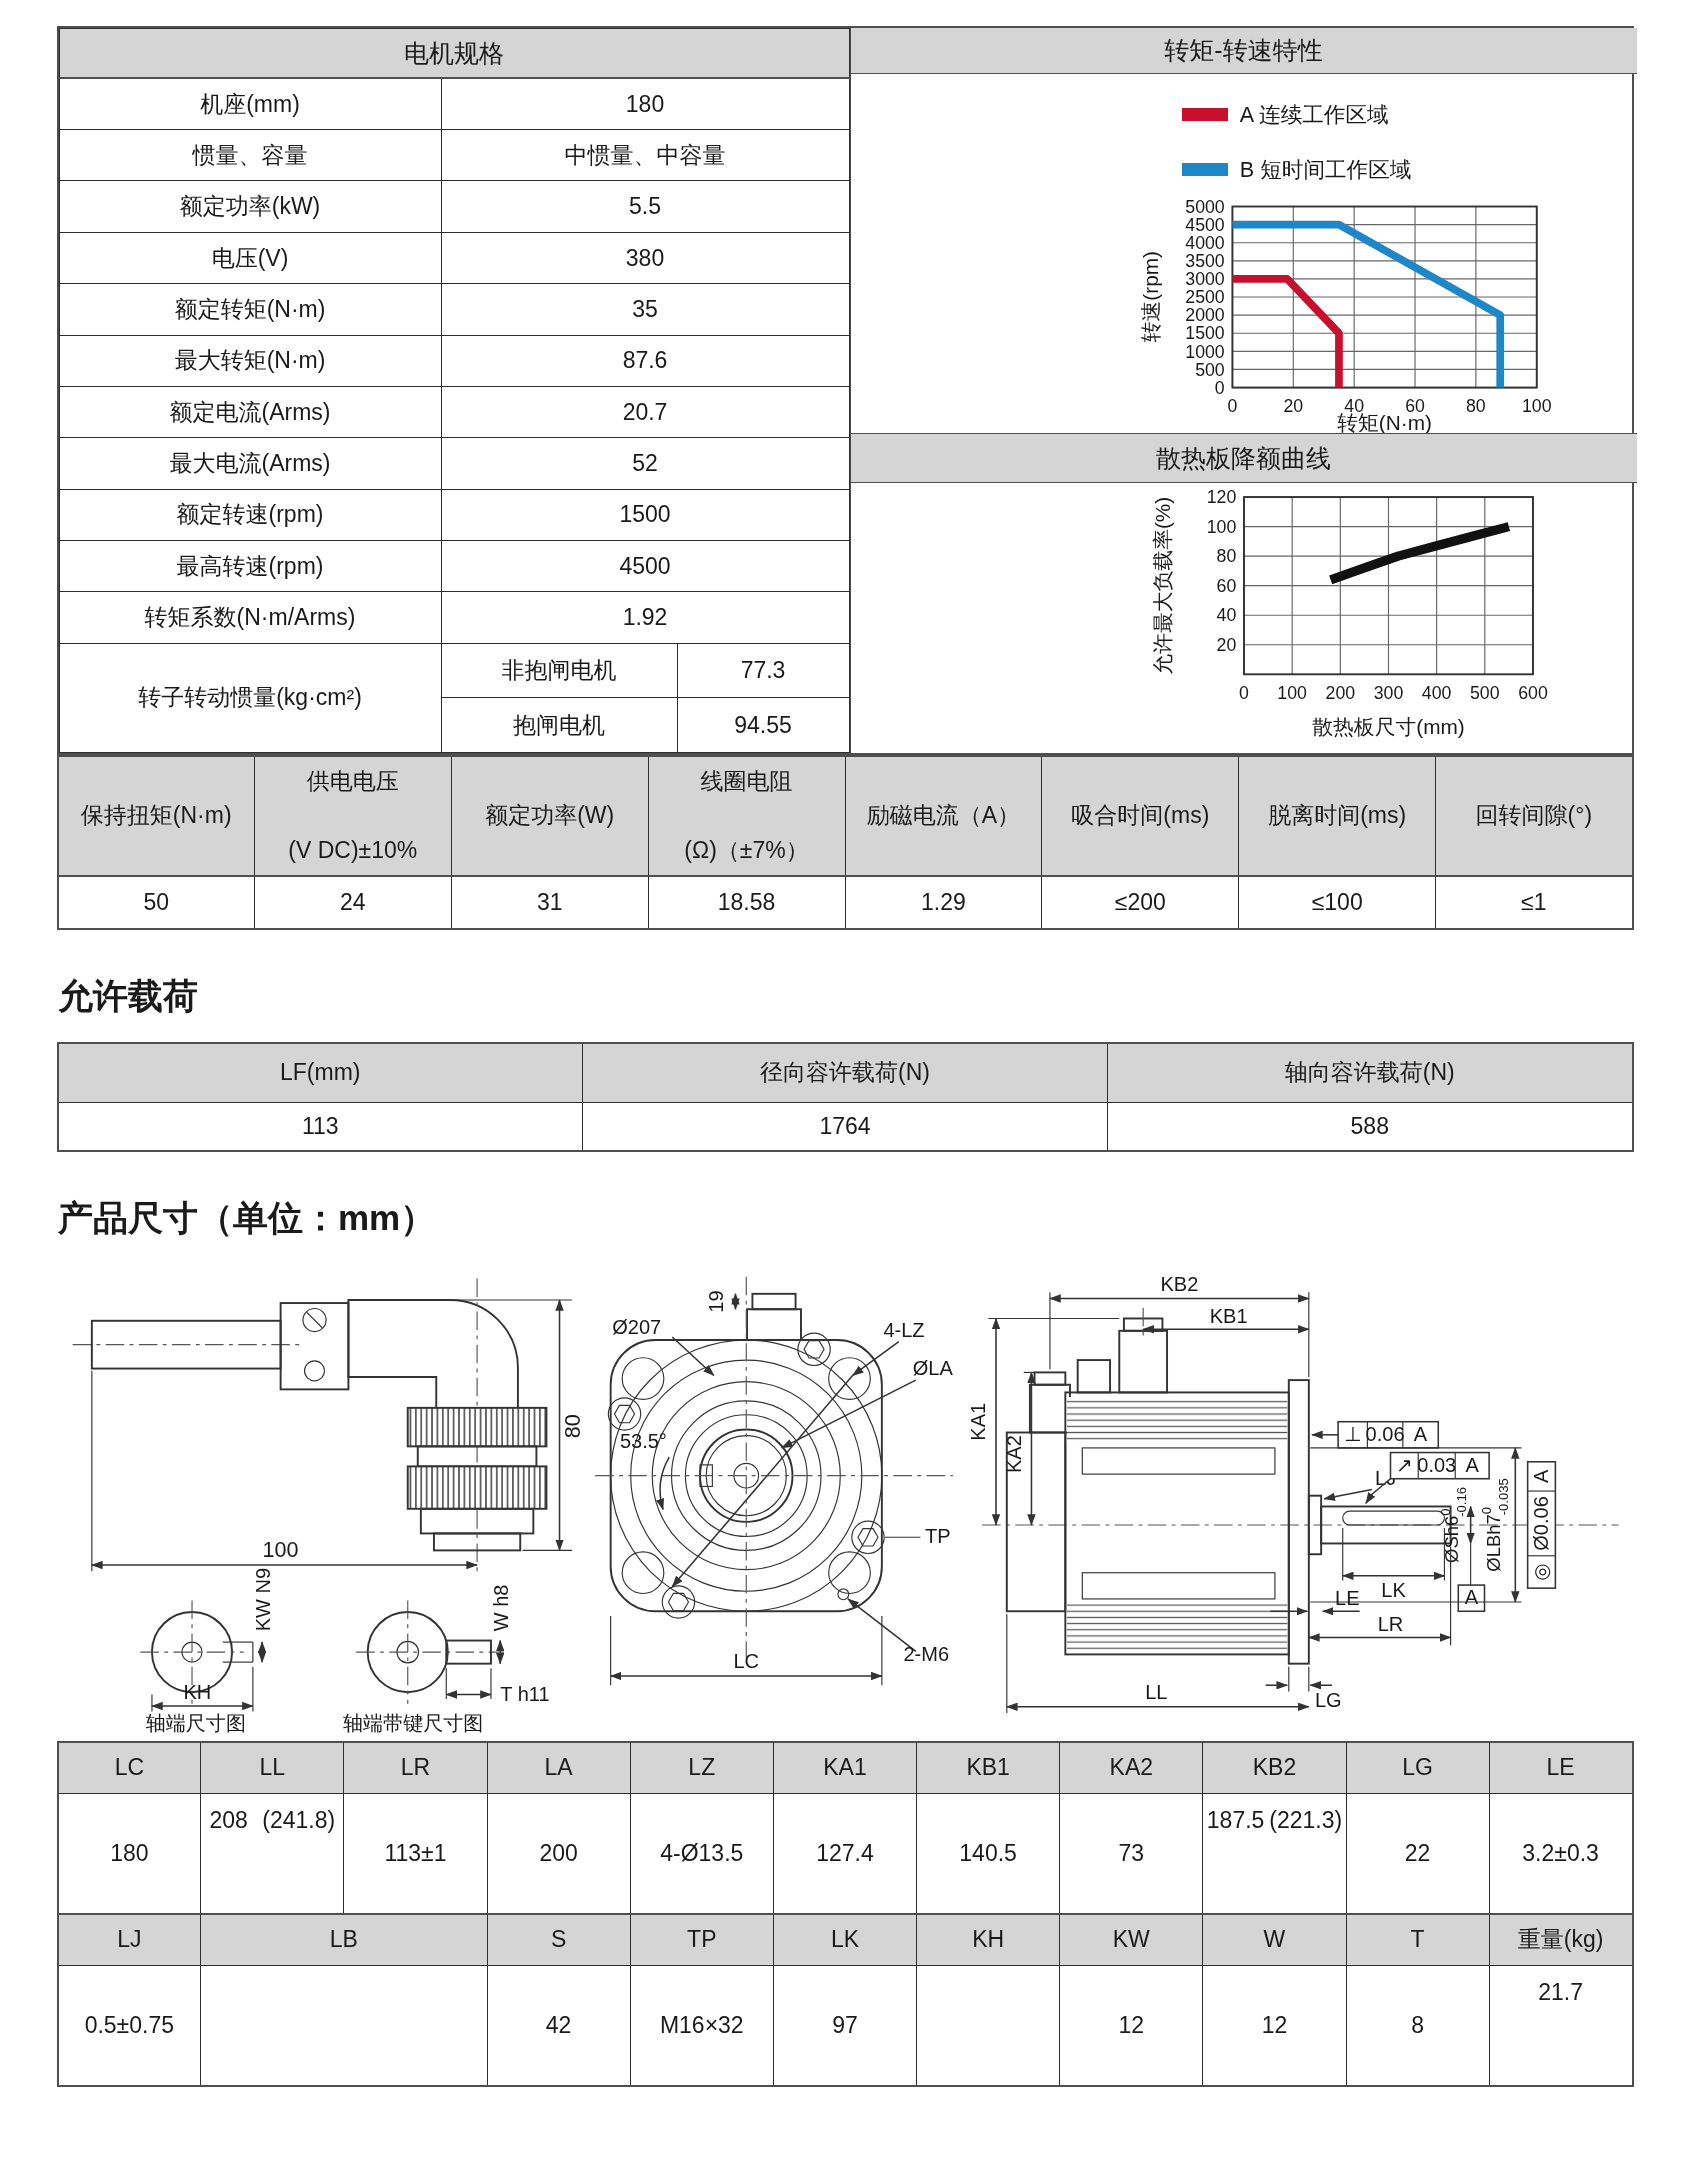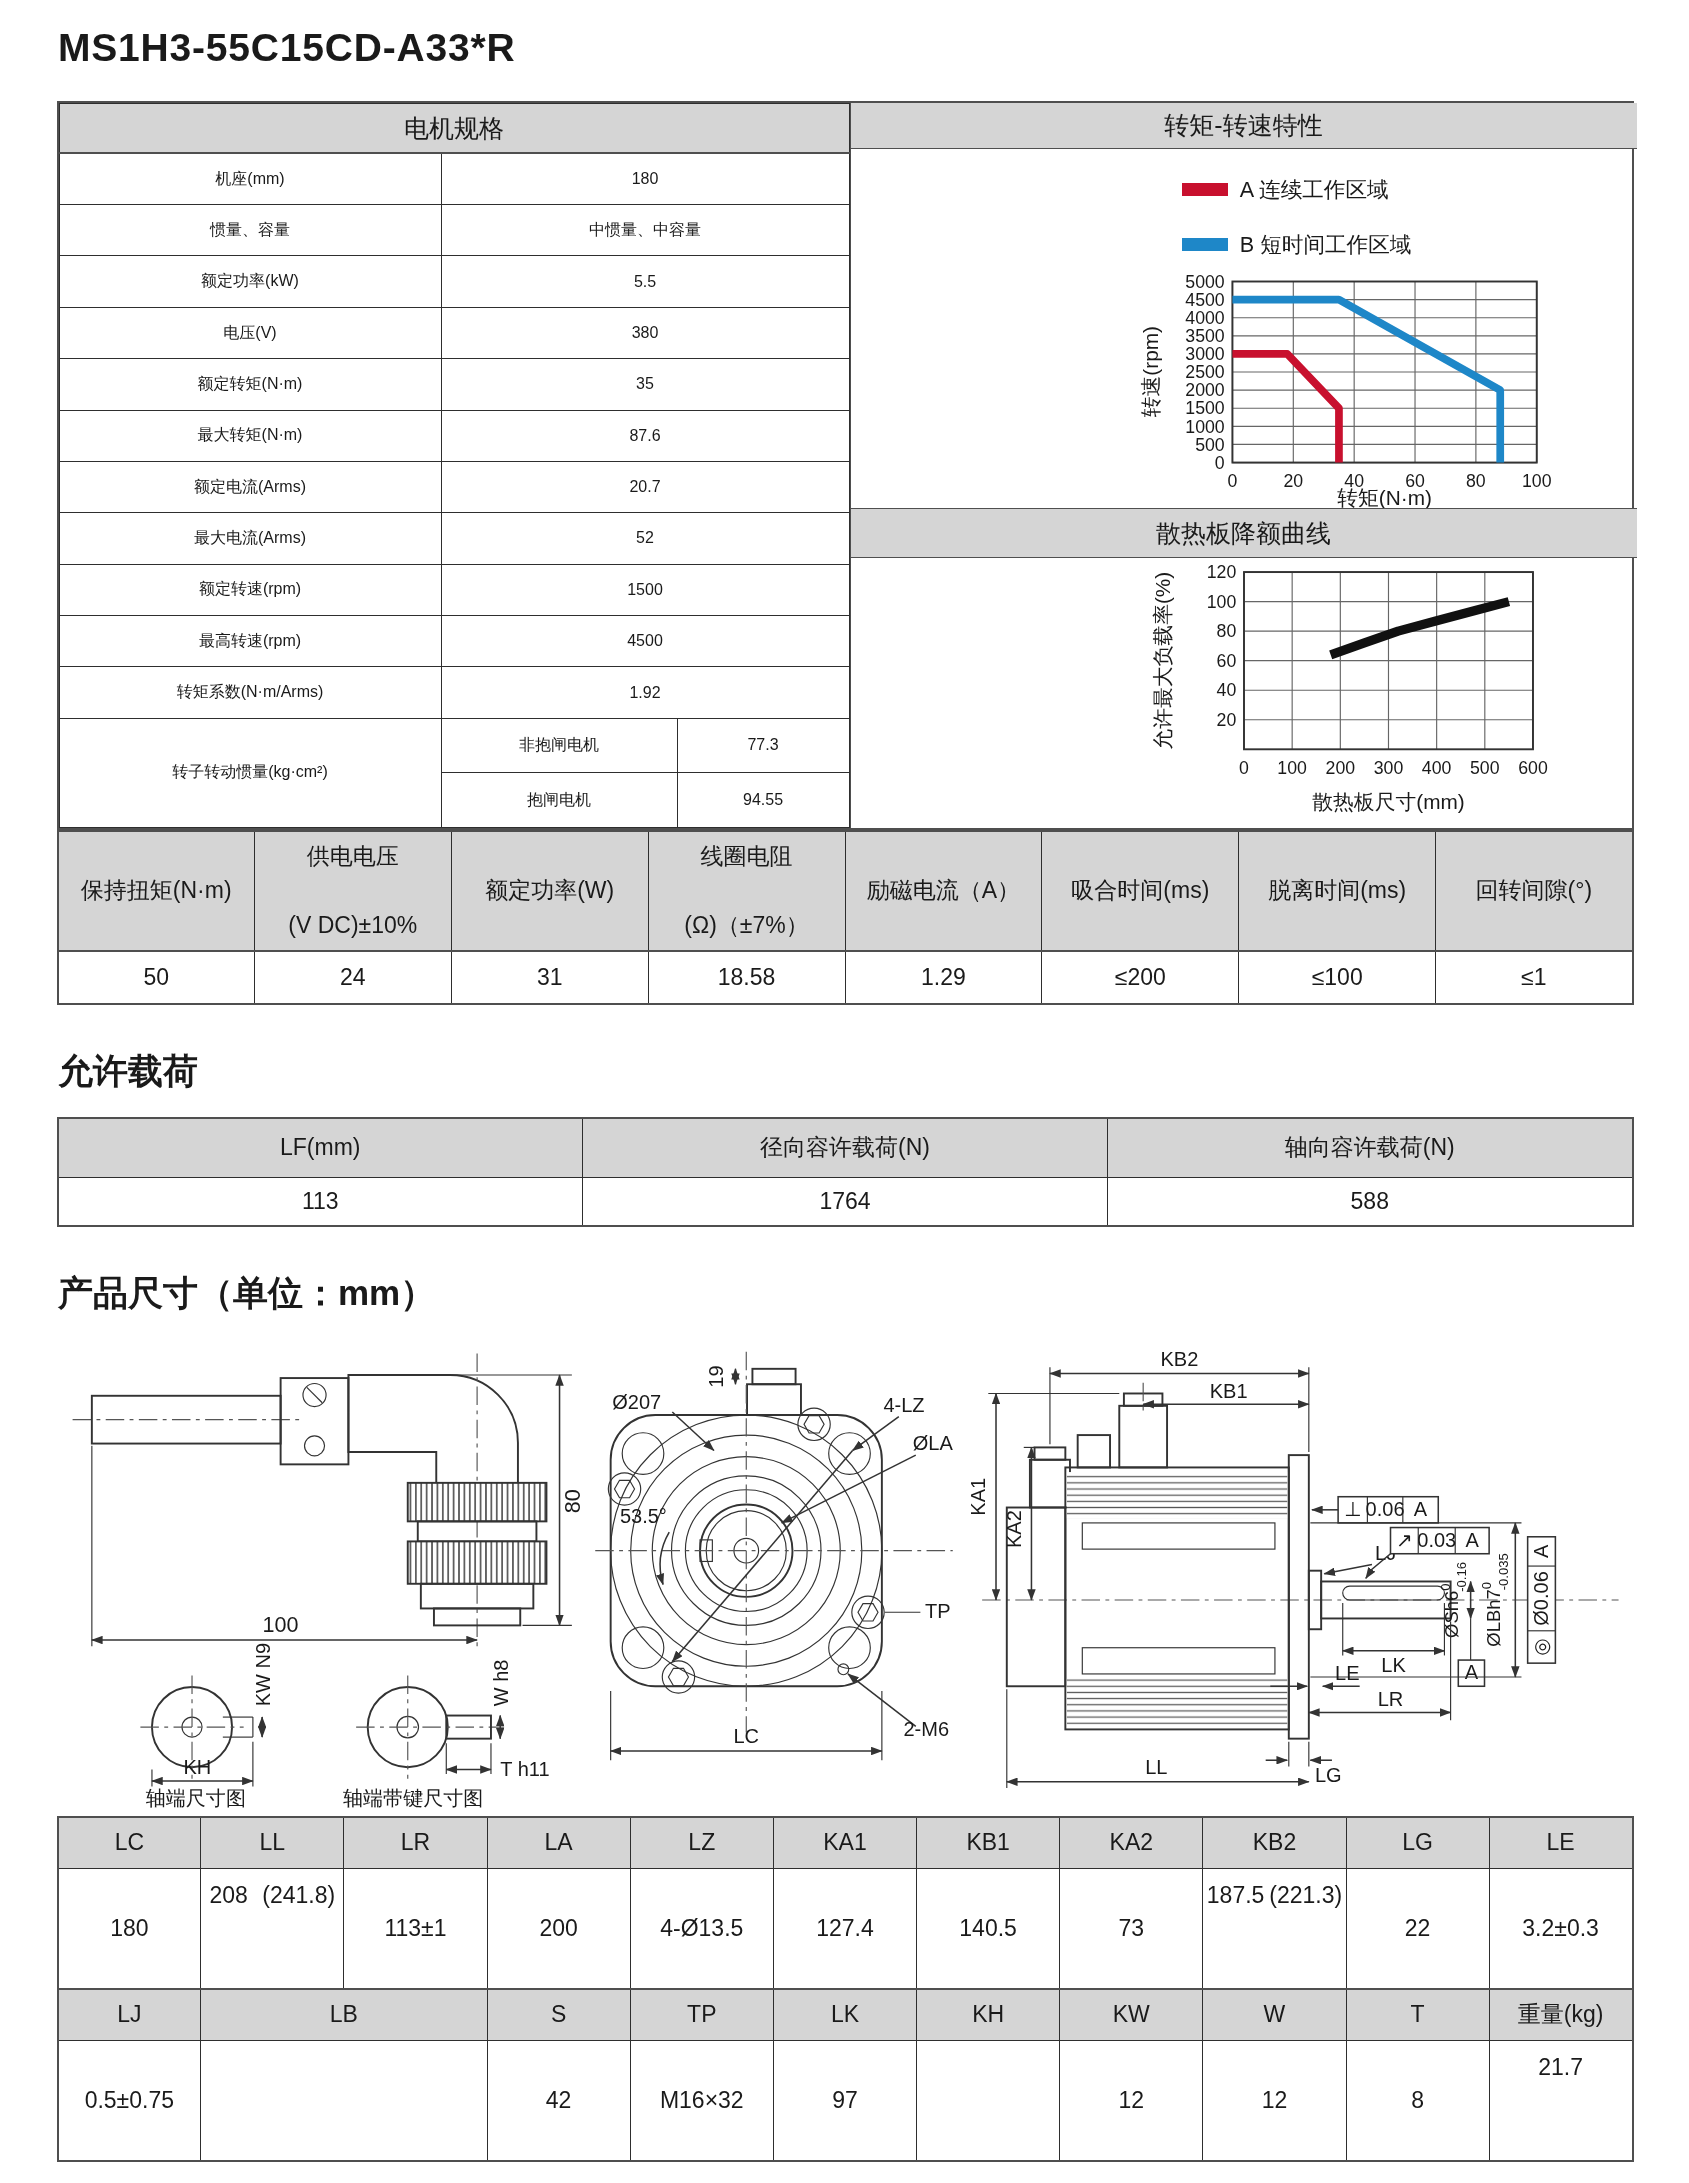--- a/index.html
+++ b/index.html
@@ -4,21 +4,21 @@
 <style>
   html,body{margin:0;padding:0;background:#ffffff;}
   body{width:1690px;font-family:"Liberation Sans","DejaVu Sans",sans-serif;color:#1a1a1a;}
   .content{width:1577px;margin:0 auto;padding-top:26px;}
   .doc-title{font-size:39px;font-weight:bold;margin:0 0 31px 1.5px;letter-spacing:0.8px;}
   .section-title{font-size:35px;font-weight:bold;margin:43px 0 21.6px 1.5px;}
 
   
   .spec-wrap{display:flex;border:2.3px solid #4f4f4f;}
   table.spec{border-collapse:collapse;table-layout:fixed;width:789px;}
-  table.spec td{border:0.8px solid #2e2e2e;font-size:16px;text-align:center;vertical-align:middle;padding:0;}
+  table.spec td{border:0.8px solid #2e2e2e;font-size:23px;text-align:center;vertical-align:middle;padding:0;}
   table.spec td.hdr{background:#d5d5d5;height:45px;border-bottom:2.3px solid #4f4f4f;font-size:25px;}
   .r{height:48px;} .ri{height:51px;}
   .chart-panel{width:786px;border-left:1.5px solid #4f4f4f;display:flex;flex-direction:column;}
   .chart-header{height:45px;background:#d5d5d5;border-bottom:1.5px solid #4f4f4f;display:flex;align-items:center;justify-content:center;font-size:25px;flex:0 0 auto;text-align:right;}
   .chart-header.mid{border-top:1.5px solid #4f4f4f;height:48px;}
   .chart1-area{height:359px;position:relative;flex:0 0 auto;}
   .chart2-area{flex:1;position:relative;}
   .legend{position:absolute;left:331px;top:26px;display:flex;flex-direction:column;gap:26px;}
   .legend-row{display:flex;align-items:center;gap:12.3px;}
   .legend-swatch{width:46px;height:13px;display:inline-block;}
@@ -69,21 +69,20 @@
     </pattern>
     <pattern id="fins" width="12" height="8" patternUnits="userSpaceOnUse">
       <rect width="12" height="8" fill="#fff"></rect>
       <line x1="0" y1="4" x2="12" y2="4" stroke="#555" stroke-width="1.6"></line>
     </pattern>
   </defs>
 </svg>
 
 <div class="content">
 
-  <h1 class="doc-title">MS1H3-55C15CD-A33*R</h1>
 
   <div class="spec-wrap">
     <table class="spec">
       <colgroup>
           <col style="width:382px">
           <col style="width:236px">
           <col style="width:172px">
         </colgroup>
       <tbody>
           <tr>

